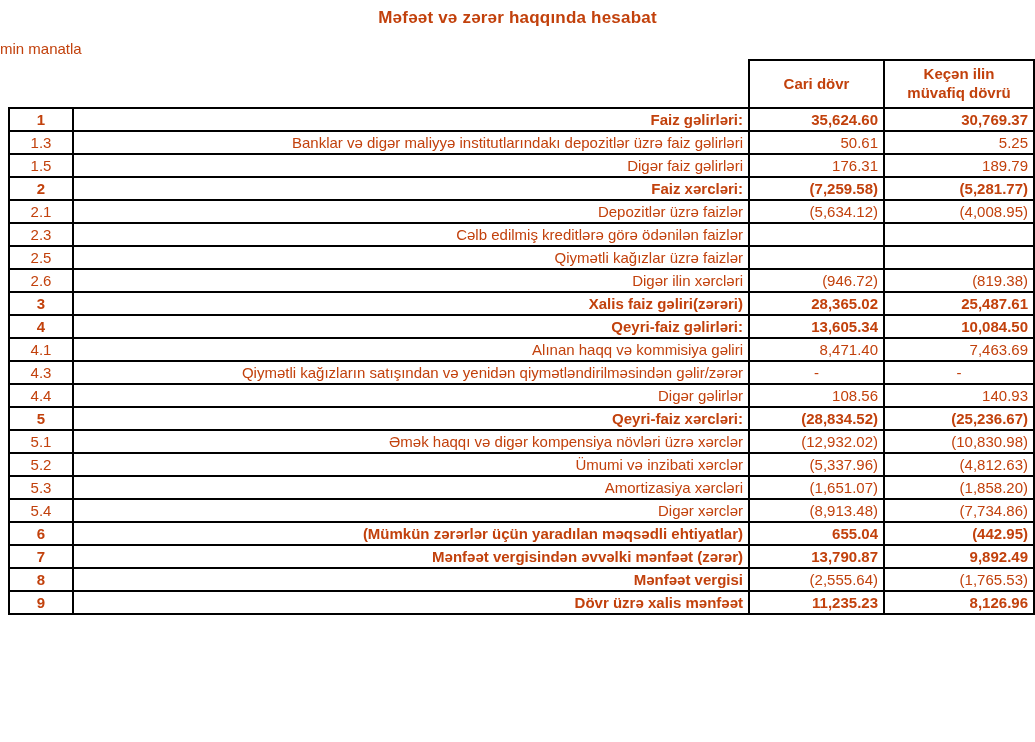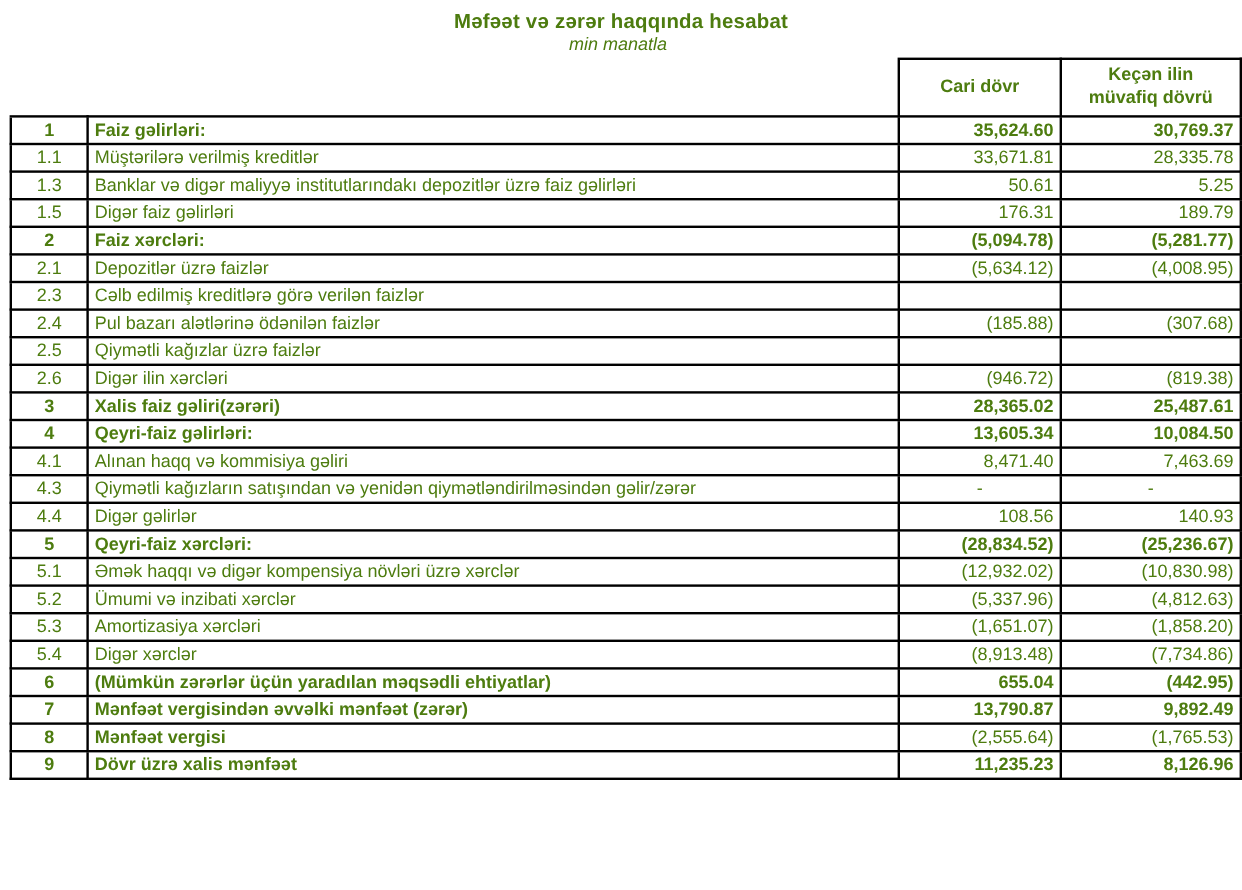--- a/index.html
+++ b/index.html
@@ -5,36 +5,35 @@
   html, body {
     margin: 0;
     padding: 0;
     background: #ffffff;
   }
   .page {
     position: relative;
     width: 1035px;
     height: 742px;
     background: #ffffff;
-    color: #4d7c0f;
+    color: #c2410c;
     font-family: "Liberation Sans", "DejaVu Sans", sans-serif;
     overflow: hidden;
   }
   .title {
     padding-top: 8px;
     text-align: center;
     font-size: 17px;
     font-weight: bold;
     letter-spacing: 0.2px;
   }
   .unit-note {
     width: 1030px;
-    margin-top: 1px;
-    text-align: center;
-    font-style: italic;
+    margin-top: 12px;
+    text-align: left;
     font-size: 15px;
   }
   table.report {
     border-collapse: collapse;
     table-layout: fixed;
     margin-left: 8px;
     margin-top: 2px;
     width: 1025px;
   }
   table.report col.c1 { width: 64px; }
@@ -56,21 +55,21 @@
     background: transparent;
   }
   thead th {
     height: 46px;
     font-weight: bold;
     text-align: center;
     line-height: 1.25;
   }
   tbody td { height: 21px; }
   .c-num   { text-align: center; }
-  .c-label { text-align: left; }
+  .c-label { text-align: right; }
   .c-val   { text-align: right; }
   .c-val.dash { text-align: center; }
   .b { font-weight: bold; }
 </style>
 </head>
 <body>
 
 <div class="page">
   <div class="title">Məfəət və zərər haqqında hesabat</div>
   <div class="unit-note">min manatla</div>
@@ -93,60 +92,48 @@
       </tr>
     </thead>
     <tbody id="rows">
         <tr>
           <td class="c-num b">1</td>
           <td class="c-label b">Faiz gəlirləri:</td>
           <td class="c-val b">35,624.60</td>
           <td class="c-val b">30,769.37</td>
         </tr>
         <tr>
-          <td class="c-num">1.1</td>
-          <td class="c-label">Müştərilərə verilmiş kreditlər</td>
-          <td class="c-val">33,671.81</td>
-          <td class="c-val">28,335.78</td>
-        </tr>
-        <tr>
           <td class="c-num">1.3</td>
           <td class="c-label">Banklar və digər maliyyə institutlarındakı depozitlər üzrə faiz gəlirləri</td>
           <td class="c-val">50.61</td>
           <td class="c-val">5.25</td>
         </tr>
         <tr>
           <td class="c-num">1.5</td>
           <td class="c-label">Digər faiz gəlirləri</td>
           <td class="c-val">176.31</td>
           <td class="c-val">189.79</td>
         </tr>
         <tr>
           <td class="c-num b">2</td>
           <td class="c-label b">Faiz xərcləri:</td>
-          <td class="c-val b">(5,094.78)</td>
+          <td class="c-val b">(7,259.58)</td>
           <td class="c-val b">(5,281.77)</td>
         </tr>
         <tr>
           <td class="c-num">2.1</td>
           <td class="c-label">Depozitlər üzrə faizlər</td>
           <td class="c-val">(5,634.12)</td>
           <td class="c-val">(4,008.95)</td>
         </tr>
         <tr>
           <td class="c-num">2.3</td>
-          <td class="c-label">Cəlb edilmiş kreditlərə görə verilən faizlər</td>
-          <td class="c-val"></td>
-          <td class="c-val"></td>
-        </tr>
-        <tr>
-          <td class="c-num">2.4</td>
-          <td class="c-label">Pul bazarı alətlərinə ödənilən faizlər</td>
-          <td class="c-val">(185.88)</td>
-          <td class="c-val">(307.68)</td>
+          <td class="c-label">Cəlb edilmiş kreditlərə görə ödənilən faizlər</td>
+          <td class="c-val"></td>
+          <td class="c-val"></td>
         </tr>
         <tr>
           <td class="c-num">2.5</td>
           <td class="c-label">Qiymətli kağızlar üzrə faizlər</td>
           <td class="c-val"></td>
           <td class="c-val"></td>
         </tr>
         <tr>
           <td class="c-num">2.6</td>
           <td class="c-label">Digər ilin xərcləri</td>

